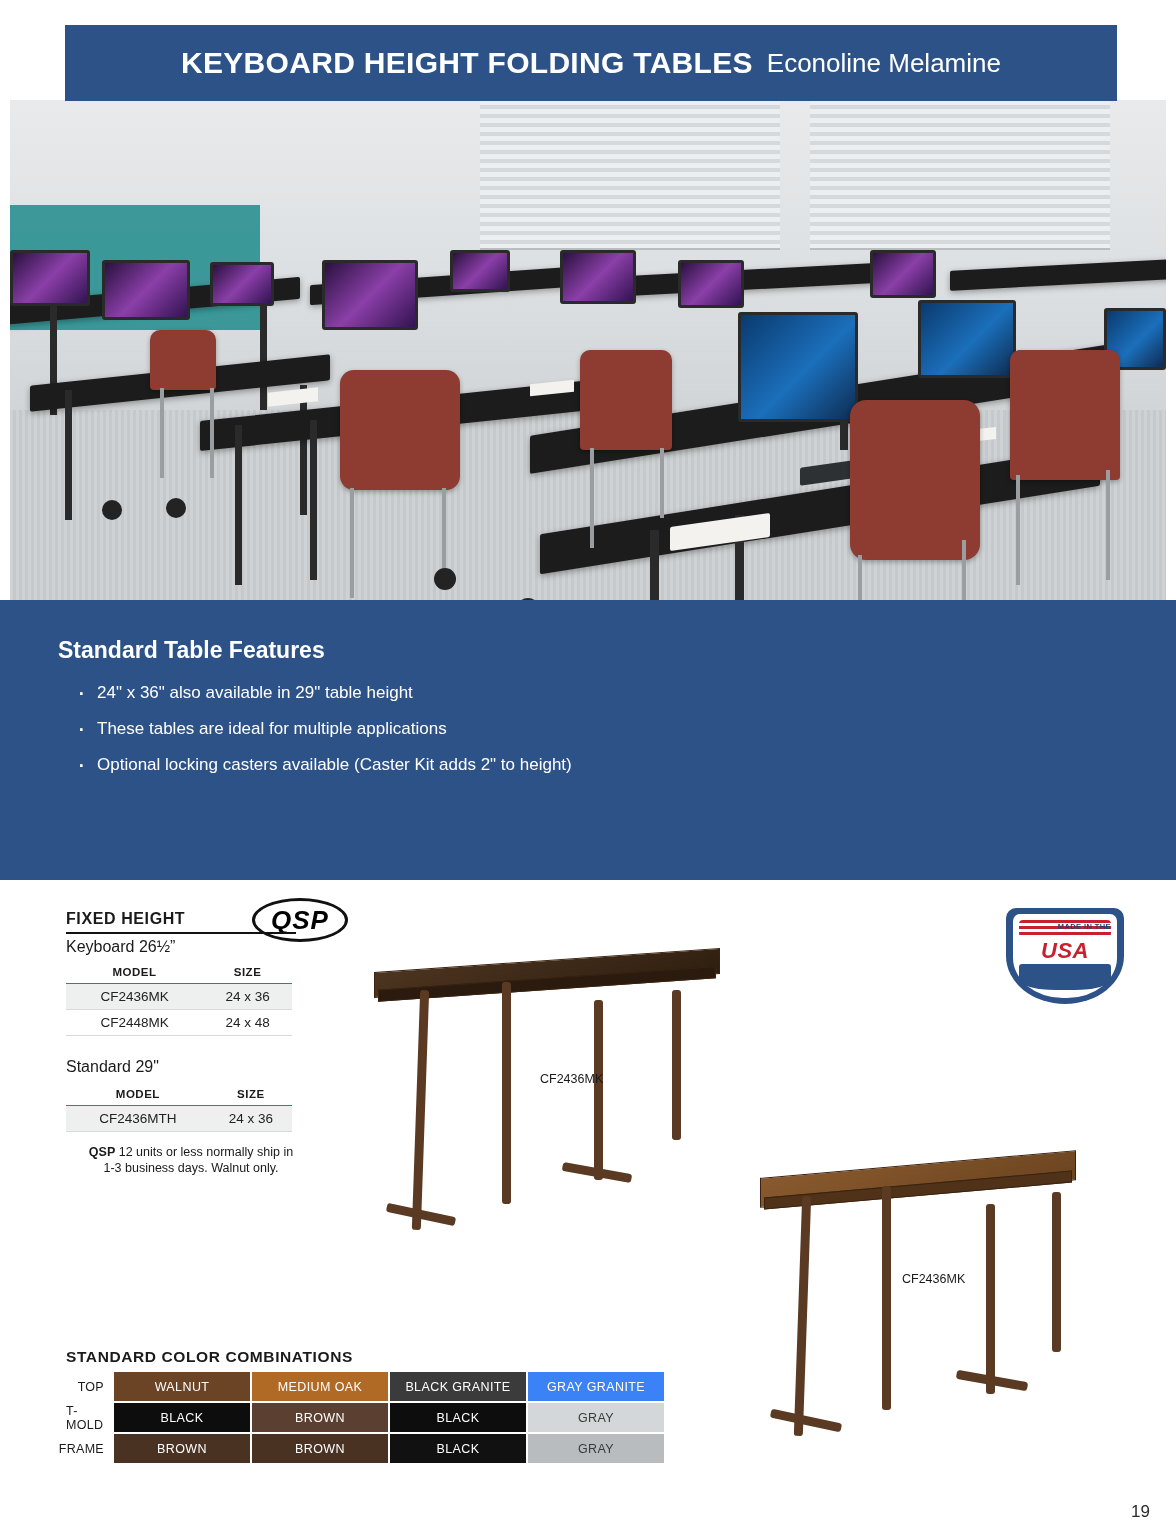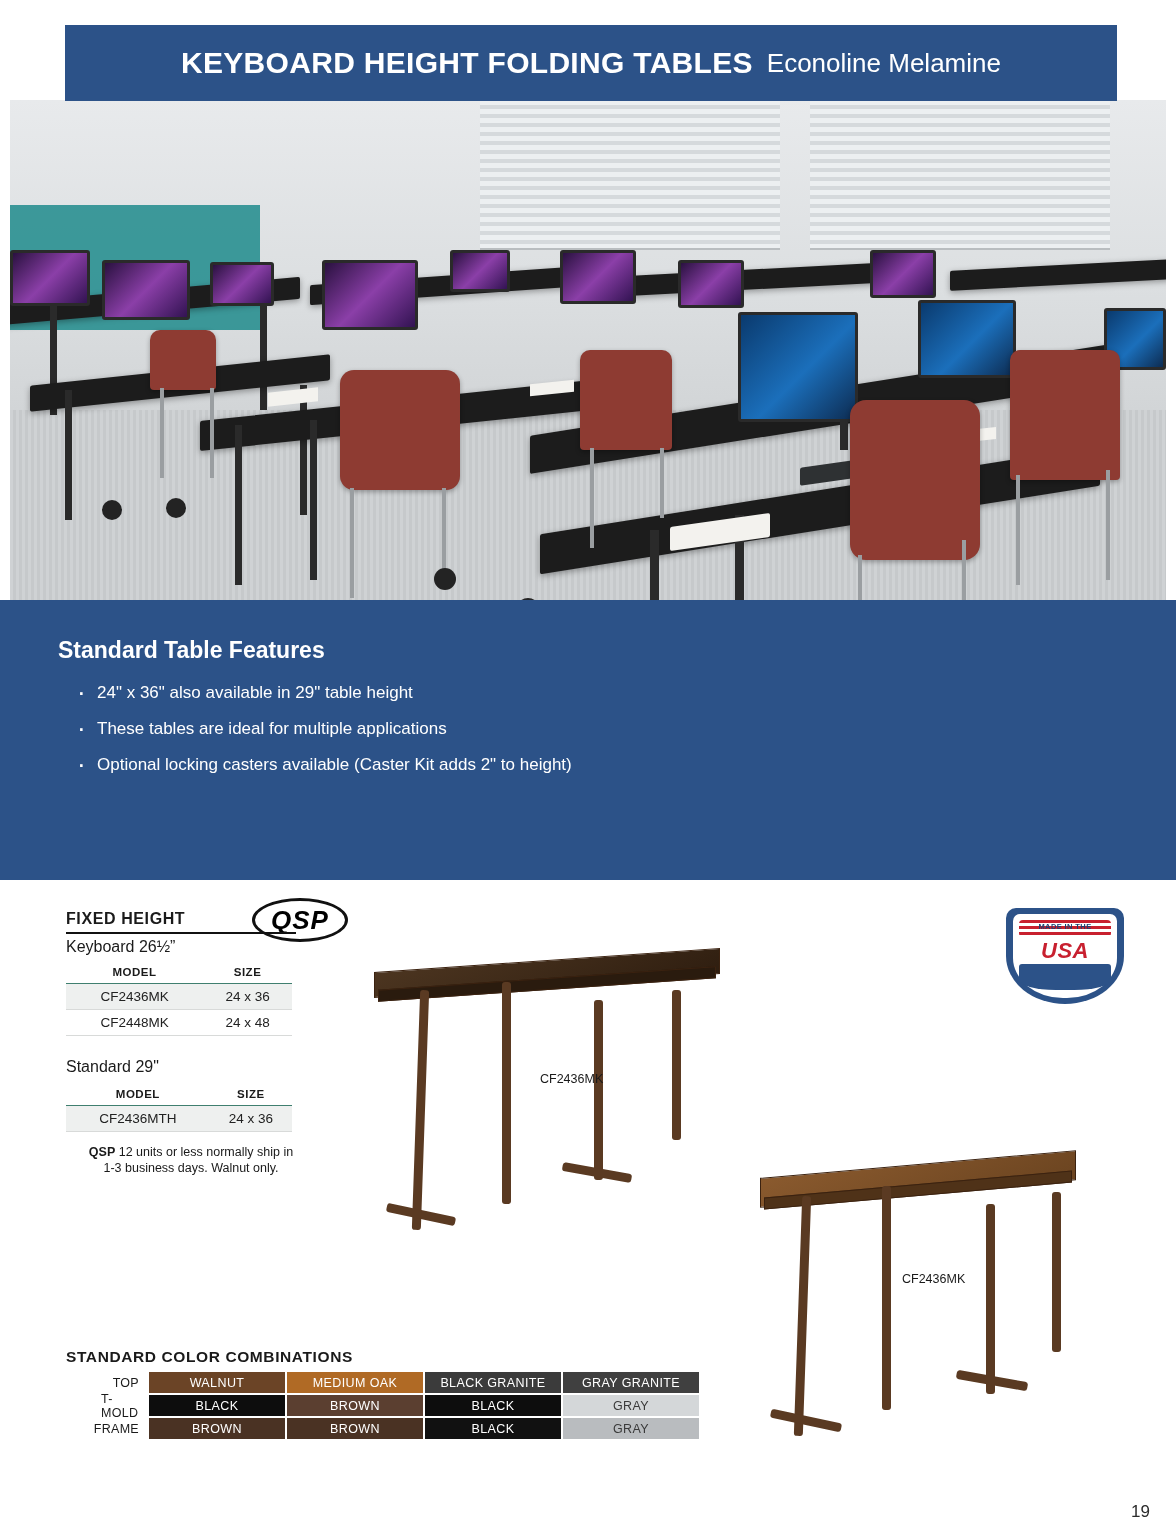--- a/index.html
+++ b/index.html
@@ -203,21 +203,21 @@
     position: absolute; left: 24px; top: 106px;
     font-size: 28px; font-weight: bold; color: #1a1a1a;
   }
 
   
   .colors-head {
     position: absolute; left: 66px; top: 468px;
     font-size: 15.5px; font-weight: bold; letter-spacing: 0.6px; color: #1a1a1a;
   }
   .color-table { position: absolute; left: 66px; top: 492px; }
-  .color-row { display: flex; height: 21px; margin-bottom: 2px; margin-left: 35px; }
+  .color-row { display: flex; height: 29px; margin-bottom: 2px; }
   .row-label {
     width: 48px; font-size: 12.5px; color: #1a1a1a;
     display: flex; align-items: center; justify-content: flex-end;
     padding-right: 10px; letter-spacing: 0.3px;
   }
   .swatch {
     width: 136px; margin-right: 2px;
     display: flex; align-items: center; justify-content: center;
     font-size: 12.5px; letter-spacing: 0.4px;
   }
@@ -236,21 +236,21 @@
     background: #ffffff;
     border-radius: 7px 7px 48% 48%;
   }
   .usa-stripe {
     position: absolute; left: 13px; top: 12px; width: 92px; height: 17px;
     background: repeating-linear-gradient(to bottom,#c8202f 0 3px,#fff 3px 6px);
     border-radius: 4px;
   }
   .usa-made {
     position: absolute; left: 13px; top: 14px; width: 92px;
-    text-align: center; font-size: 7.5px; font-weight: bold; color: #1b3f72;
+    text-align: right; font-size: 7.5px; font-weight: bold; color: #1b3f72;
     letter-spacing: 0.4px;
   }
   .usa-usa {
     position: absolute; left: 0; top: 30px; width: 118px; text-align: center;
     font-size: 22px; font-weight: bold; font-style: italic; color: #c8202f;
     letter-spacing: 0.5px;
   }
   .usa-base {
     position: absolute; left: 13px; top: 56px; width: 92px; height: 26px;
     background: #2c5288; border-radius: 3px 3px 40% 40%;
@@ -440,21 +440,21 @@
   </div>
 
   <div class="colors-head">STANDARD COLOR COMBINATIONS</div>
   <div class="color-table">
 
     <div class="color-row">
       <div class="row-label">TOP</div>
       <div class="swatch" style="background:#6b4426;color:#ffffff;">WALNUT</div>
       <div class="swatch" style="background:#b06a25;color:#ffffff;">MEDIUM OAK</div>
       <div class="swatch" style="background:#3b3b3b;color:#ffffff;">BLACK GRANITE</div>
-      <div class="swatch" style="background:#404040;color:#ffffff;">GRAY GRANITE</div>
+      <div class="swatch" style="background:#3b82f6;color:#ffffff;">GRAY GRANITE</div>
     </div>
 
     <div class="color-row">
       <div class="row-label">T-MOLD</div>
       <div class="swatch" style="background:#0d0d0d;color:#ffffff;">BLACK</div>
       <div class="swatch" style="background:#5b3f30;color:#ffffff;">BROWN</div>
       <div class="swatch" style="background:#0d0d0d;color:#ffffff;">BLACK</div>
       <div class="swatch" style="background:#d4d7d9;color:#3a3a3a;">GRAY</div>
     </div>
 

